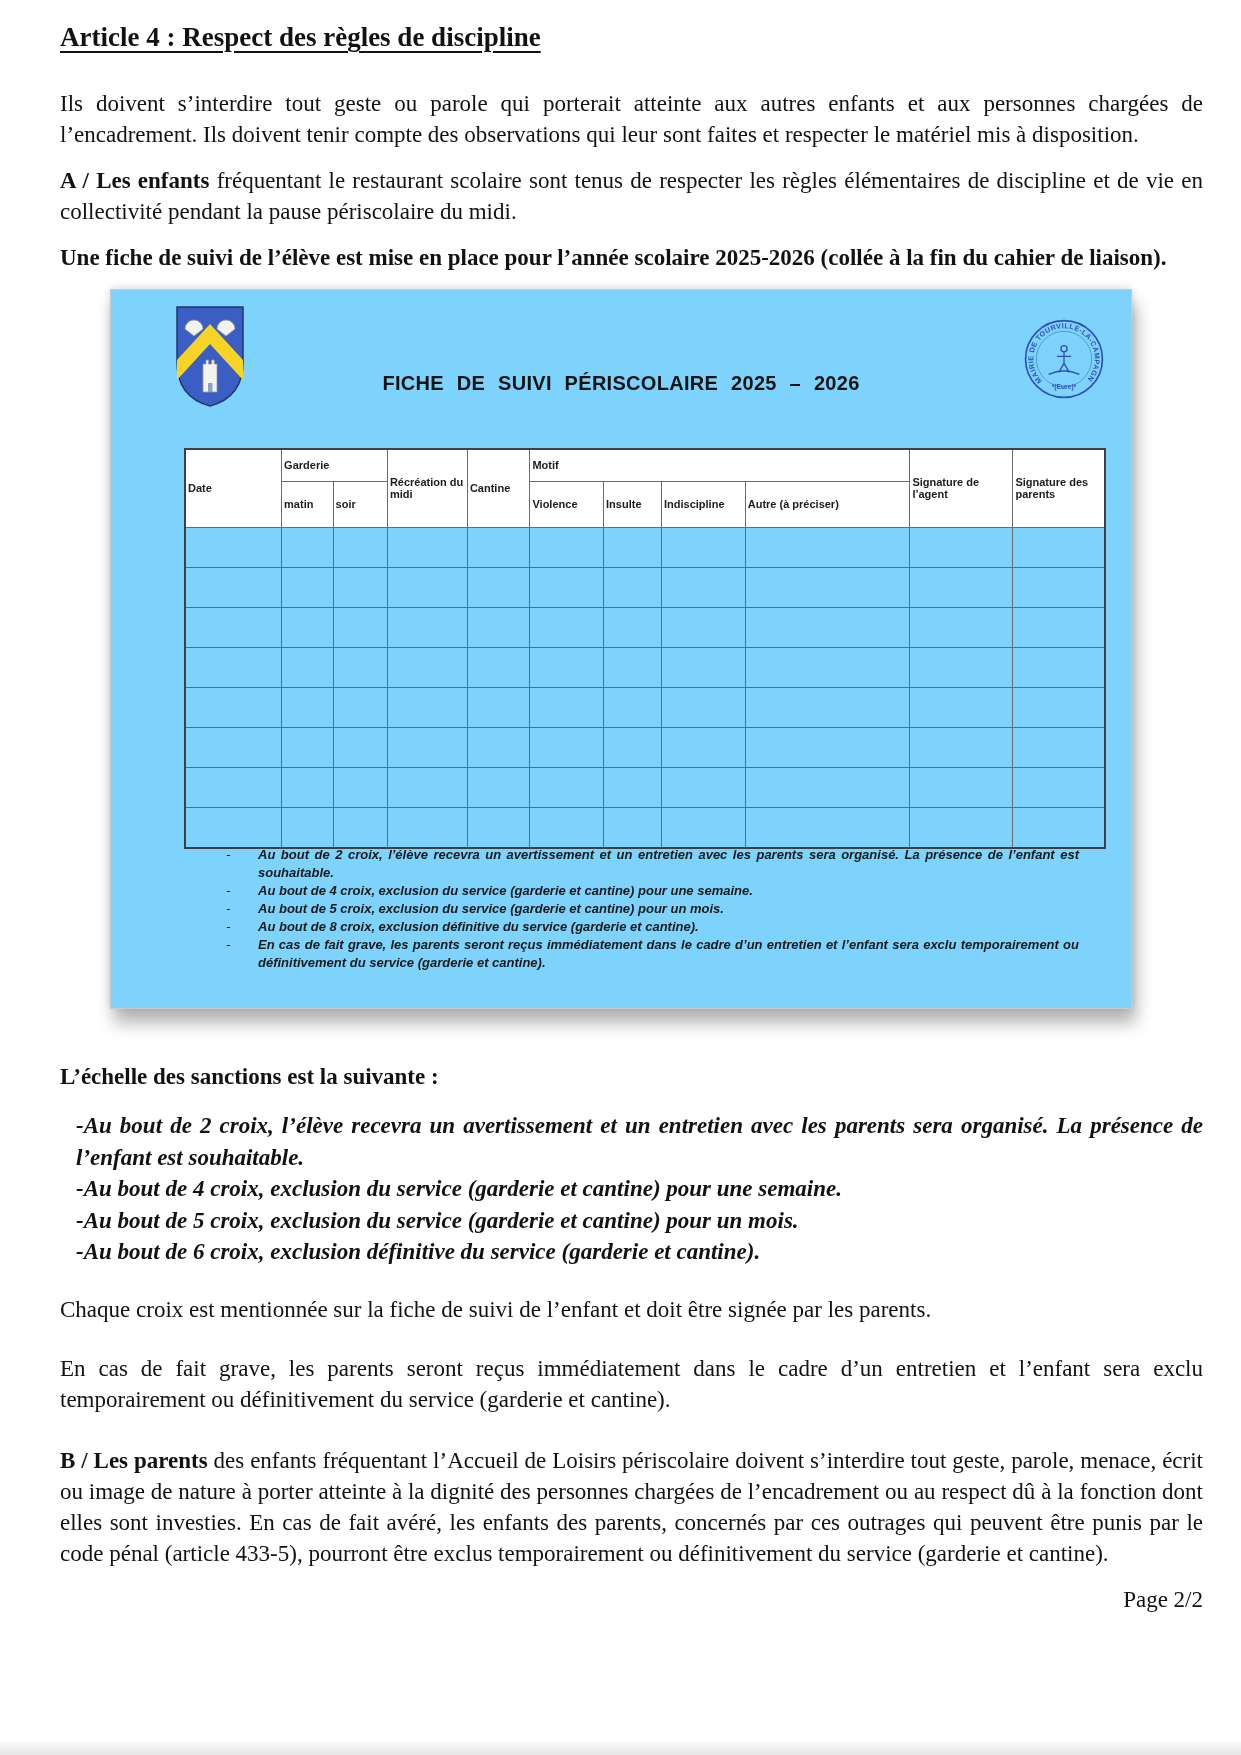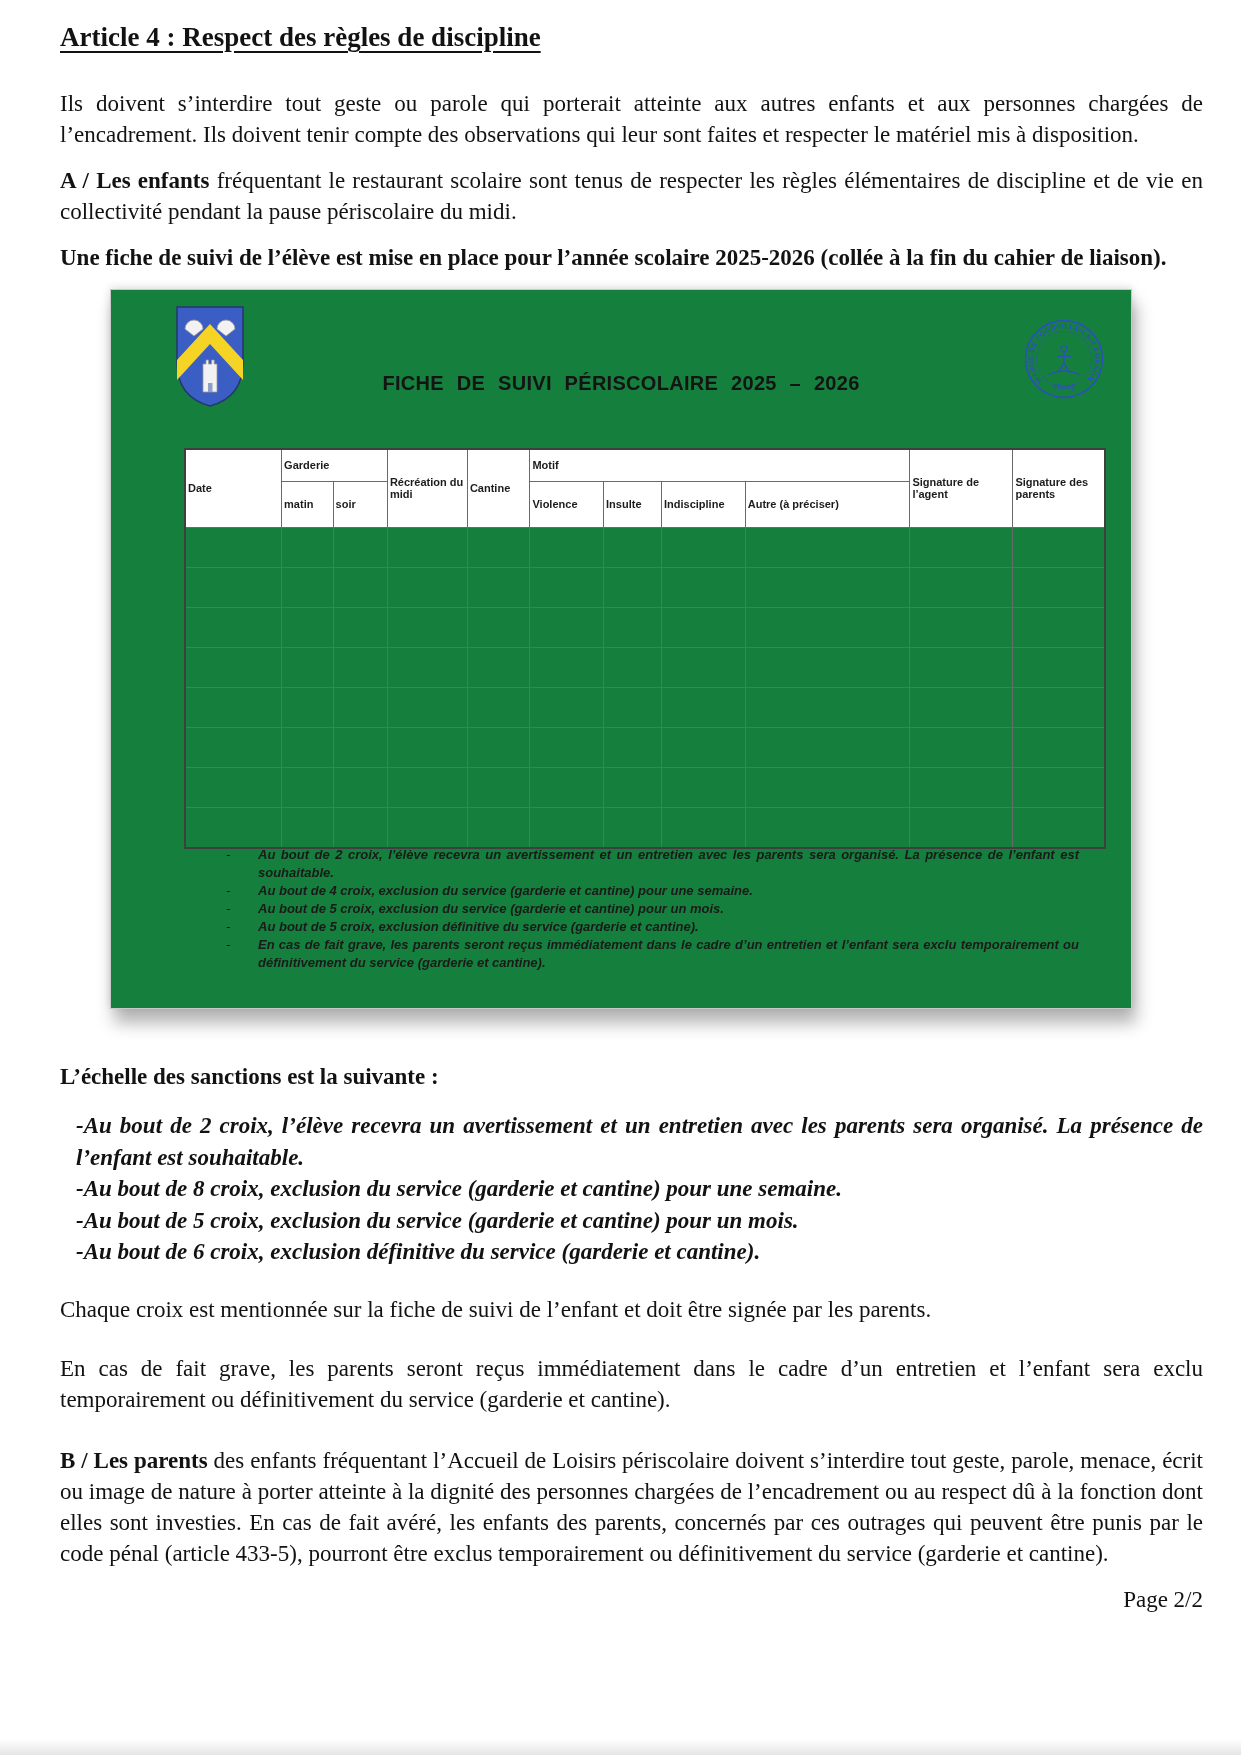--- a/index.html
+++ b/index.html
@@ -26,21 +26,21 @@
     text-align:justify;
   }
   .b { font-weight:bold; }
   .fiche-para { margin-bottom:14px; }
 
   
   .form-box {
     position:relative;
     margin:16px 0 52px 50px;
     width:1020px; height:718px;
-    background:#15803d;
+    background:#7dd3fc;
     border:1px solid #c9c9c9;
     box-shadow:0 -2px 8px rgba(0,0,0,0.12), 4px 14px 16px rgba(0,0,0,0.30);
     font-family:"Liberation Sans", sans-serif;
   }
   .coat { position:absolute; left:62px; top:14px; width:74px; height:104px; }
   .seal { position:absolute; right:26px; top:28px; width:82px; height:82px; }
   .form-title {
     position:absolute; top:82px; left:0; width:100%;
     text-align:center;
     font-weight:bold; font-size:20px;
@@ -297,33 +297,33 @@
       <div class="fb-item">
           <span>Au bout de 2 croix, l’élève recevra un avertissement et un entretien avec les parents sera organisé. La présence de l’enfant est souhaitable.</span>
         </div>
       <div class="fb-item">
           <span>Au bout de 4 croix, exclusion du service (garderie et cantine) pour une semaine.</span>
         </div>
       <div class="fb-item">
           <span>Au bout de 5 croix, exclusion du service (garderie et cantine) pour un mois.</span>
         </div>
       <div class="fb-item">
-          <span>Au bout de 5 croix, exclusion définitive du service (garderie et cantine).</span>
+          <span>Au bout de 8 croix, exclusion définitive du service (garderie et cantine).</span>
         </div>
       <div class="fb-item">
           <span>En cas de fait grave, les parents seront reçus immédiatement dans le cadre d’un entretien et l’enfant sera exclu temporairement ou définitivement du service (garderie et cantine).</span>
         </div>
     </div>
   </div>
 
   <p class="body-p b sanctions-heading">L’échelle des sanctions est la suivante :</p>
 
   <div class="sanctions-block">
     <div>-Au bout de 2 croix, l’élève recevra un avertissement et un entretien avec les parents sera organisé. La présence de l’enfant est souhaitable.</div>
-    <div>-Au bout de 8 croix, exclusion du service (garderie et cantine) pour une semaine.</div>
+    <div>-Au bout de 4 croix, exclusion du service (garderie et cantine) pour une semaine.</div>
     <div>-Au bout de 5 croix, exclusion du service (garderie et cantine) pour un mois.</div>
     <div>-Au bout de 6 croix, exclusion définitive du service (garderie et cantine).</div>
   </div>
 
   <p class="body-p p-croix">Chaque croix est mentionnée sur la fiche de suivi de l’enfant et doit être signée par les parents.</p>
 
   <p class="body-p p-grave">En cas de fait grave, les parents seront reçus immédiatement dans le cadre d’un entretien et l’enfant sera exclu temporairement ou définitivement du service (garderie et cantine).</p>
 
   <p class="body-p"><span class="b">B / Les parents</span><span> des enfants fréquentant l’Accueil de Loisirs périscolaire doivent s’interdire tout geste, parole, menace, écrit ou image de nature à porter atteinte à la dignité des personnes chargées de l’encadrement ou au respect dû à la fonction dont elles sont investies. En cas de fait avéré, les enfants des parents, concernés par ces outrages qui peuvent être punis par le code pénal (article 433-5), pourront être exclus temporairement ou définitivement du service (garderie et cantine).</span></p>
 

